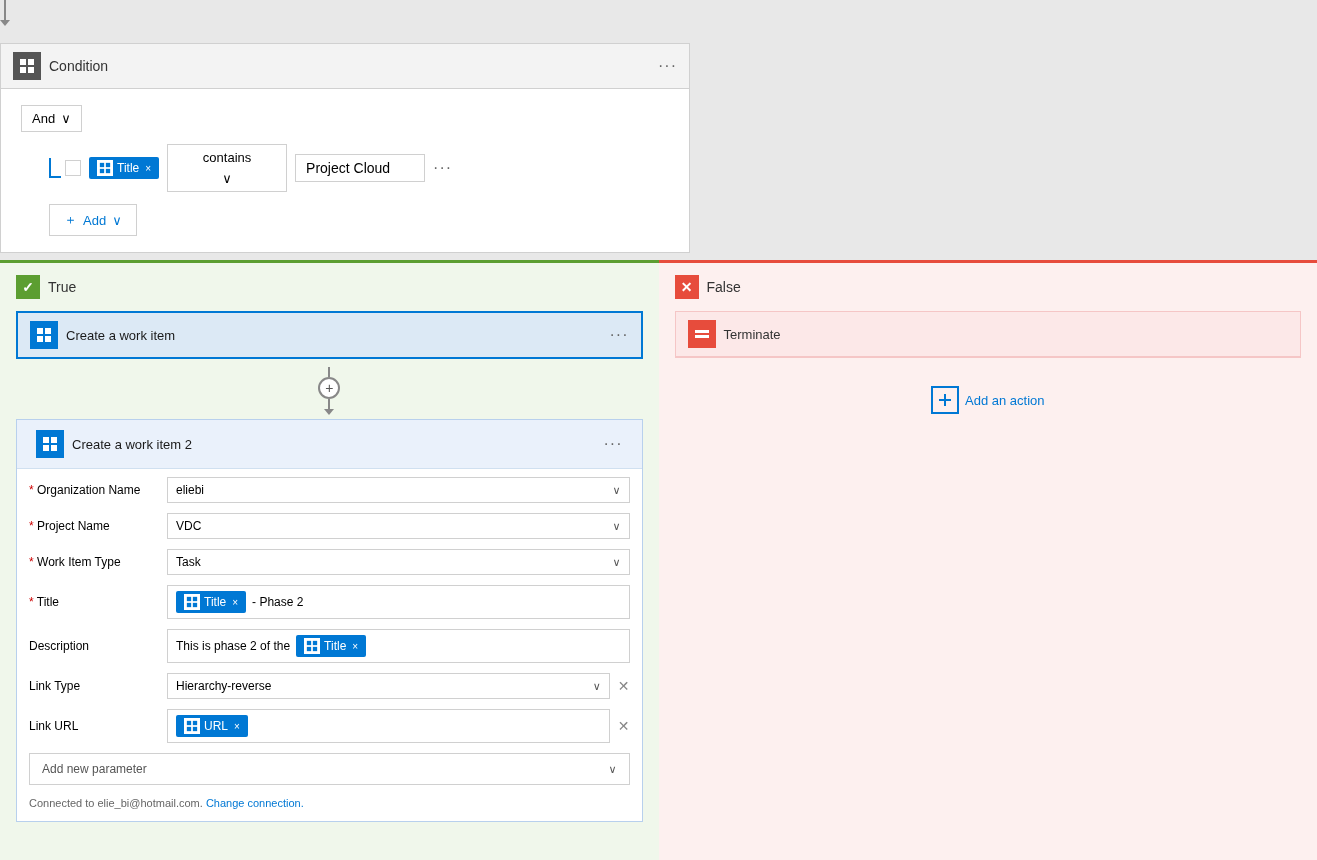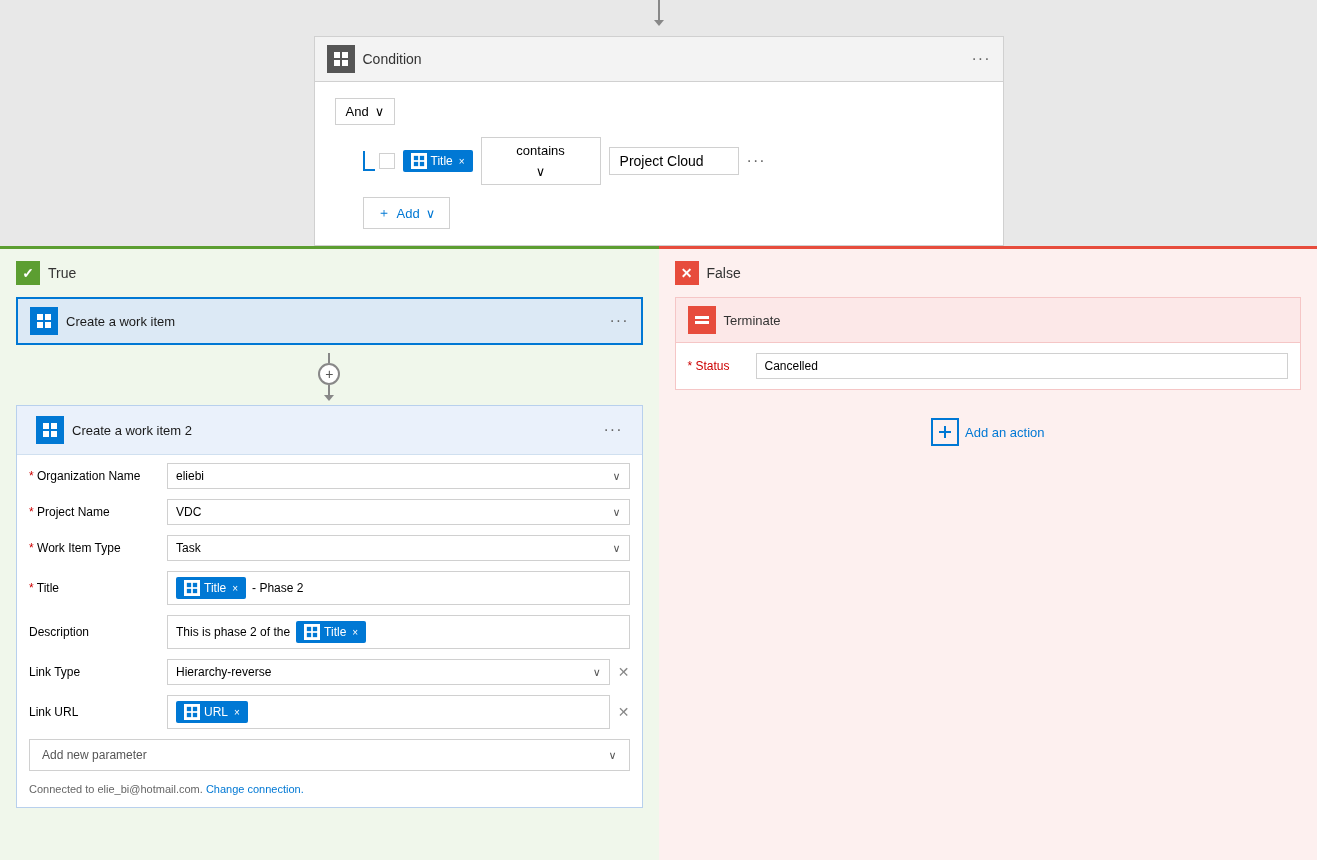--- a/index.html
+++ b/index.html
@@ -10,24 +10,25 @@
       height: 860px;
       overflow: hidden;
       display: flex;
       flex-direction: column;
     }
 
     .canvas {
       flex: 1;
       display: flex;
       flex-direction: column;
-      align-items: center;
+      align-items: flex-start;
       padding: 0;
       position: relative;
       overflow: hidden;
+      gap: 7px;
     }
 
     
     .condition-block {
       background: white;
       border: 1px solid #d0d0d0;
       width: 690px;
       margin-top: 10px;
       position: relative;
     }
@@ -725,30 +726,20 @@
       <div class="terminate-card">
         <div class="terminate-header">
           <div class="terminate-icon">
             <svg width="16" height="16" viewBox="0 0 16 16" fill="white">
               <rect x="1" y="4" width="14" height="3"></rect>
               <rect x="1" y="9" width="14" height="3"></rect>
             </svg>
           </div>
           <span style="font-size:13px;font-weight:500;color:#333;">Terminate</span>
         </div>
-        <div class="terminate-body">
-          <div class="terminate-row">
-            <span class="terminate-label">
-              <span style="color:#c00;">*&nbsp;</span><span>Status</span>
-            </span>
-            <div class="terminate-input">
-              <span>Cancelled</span>
-            </div>
-          </div>
-        </div>
       </div>
 
       <div class="add-action-btn">
         <div class="add-action-icon">
           <svg width="16" height="16" viewBox="0 0 16 16">
             <rect x="7" y="2" width="2" height="12" fill="#0078d4"></rect>
             <rect x="2" y="7" width="12" height="2" fill="#0078d4"></rect>
           </svg>
         </div>
         <span style="color:#0078d4;">Add an action</span>

